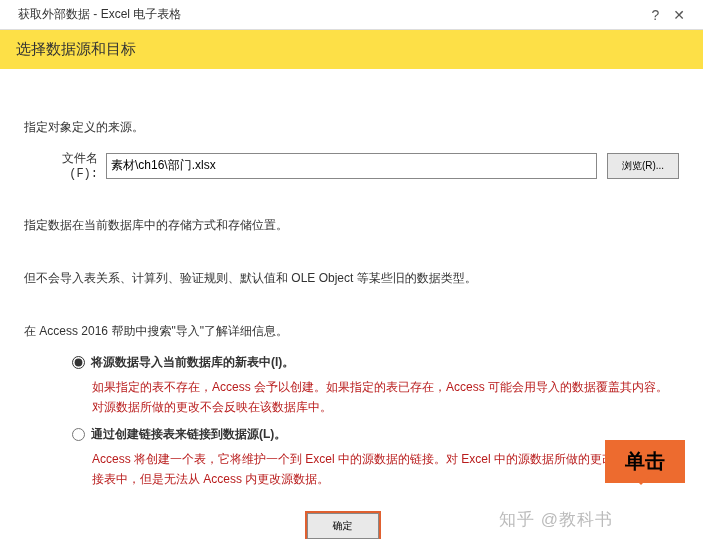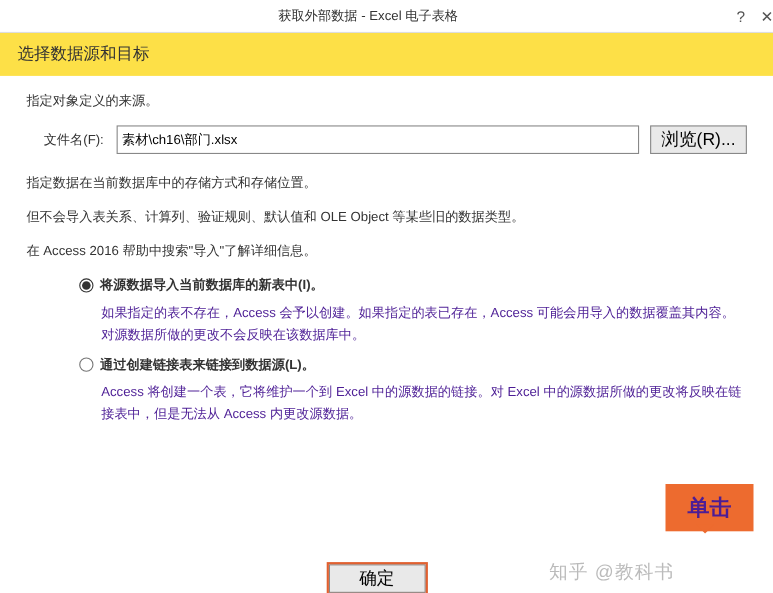--- a/index.html
+++ b/index.html
@@ -1,38 +1,38 @@
 <!DOCTYPE html>
 <html><head>
 <meta charset="utf-8">
 <style>
 * { box-sizing: border-box; margin: 0; padding: 0; }
 body { font-family: "Microsoft YaHei", "SimSun", sans-serif; font-size: 12px; background: #fff; width: 703px; height: 539px; position: relative; overflow: hidden; }
-.titlebar { height: 30px; background: #fff; border-bottom: 1px solid #ddd; display: flex; align-items: center; padding: 0 0; text-align: center; }
+.titlebar { height: 30px; background: #fff; border-bottom: 1px solid #ddd; display: flex; align-items: center; padding: 0 18px; }
 .titlebar .title { flex: 1; color: #333; font-size: 12px; }
 .titlebar .btns { display: flex; align-items: center; gap: 14px; color: #555; }
 .titlebar .btns span { cursor: pointer; font-size: 14px; }
 .section-hdr { background: #fde047; padding: 10px 16px; font-size: 15px; color: #333; }
 .content { padding: 14px 24px 0 24px; color: #333; }
-.row { margin-bottom: 14px; }
+.row { margin-bottom: 14px; margin-top: 36px; }
 .file-row { display: flex; align-items: center; margin: 10px 0 18px 12px; }
-.file-row .lbl { width: 70px; text-align: center; padding-right: 8px; }
+.file-row .lbl { width: 70px; text-align: right; padding-right: 8px; font-family: Liberation Mono, monospace; }
 .file-row input[type=text] { flex: 1; height: 26px; border: 1px solid #888; padding: 0 4px; font-size: 12px; background: #fff; }
 .file-row .browse { width: 68px; height: 22px; margin-left: 10px; border: 1px solid #888; background: #e9e9e9; font-size: 12px; cursor: pointer; }
 .opts { padding-left: 48px; }
 .opt { margin-bottom: 8px; }
 .opt .r { display: flex; margin-bottom: 6px; }
 .opt .r input[type=radio] { margin-right: 6px; accent-color: #333; }
 .opt .r .bold { font-weight: bold; color: #333; }
 .opt .r select { margin-left: 8px; width: 200px; height: 20px; border: 1px solid #888; font-size: 12px; background: #f7f7f7; }
-.opt .desc { color: #4c1d95; margin-left: 20px; line-height: 1.7; margin-bottom: 8px; }
+.opt .desc { color: #b91c1c; margin-left: 20px; line-height: 1.7; margin-bottom: 8px; }
 .footer { position: absolute; bottom: 0; left: 0; right: 0; height: 50px; display: flex; justify-content: flex-end; align-items: center; padding-right: 18px; gap: 10px; border-top: 0; flex-direction: column; }
-.footer button, .file-row .browse { height: 26px; width: 88px; border: 1px solid #888; background: #e9e9e9; font-size: 16px; cursor: pointer; }
+.footer button, .file-row .browse { height: 26px; width: 72px; border: 1px solid #888; background: #e9e9e9; font-size: 10px; cursor: pointer; }
 .footer .ok-btn { outline: 2px solid #e06030; outline-offset: 0; }
-.callout { position: absolute; right: 18px; bottom: 56px; background: #ed6b2f; color: #4c1d95; padding: 8px 20px; font-size: 20px; font-weight: bold; z-index: 5; }
+.callout { position: absolute; right: 18px; bottom: 56px; background: #ed6b2f; color: #000000; padding: 8px 20px; font-size: 20px; font-weight: bold; z-index: 5; }
 .callout::after { content: ""; position: absolute; bottom: -10px; left: 28px; border: 8px solid transparent; border-top-color: #ed6b2f; }
 .wm { position: absolute; bottom: 8px; right: 90px; color: #bbb; font-size: 17px; letter-spacing: 1px; z-index:2; }
 </style>
 </head>
 <body>
 
 <div class="titlebar">
   <span class="title">获取外部数据 - Excel 电子表格</span>
   <div class="btns">
     <span>?</span>

